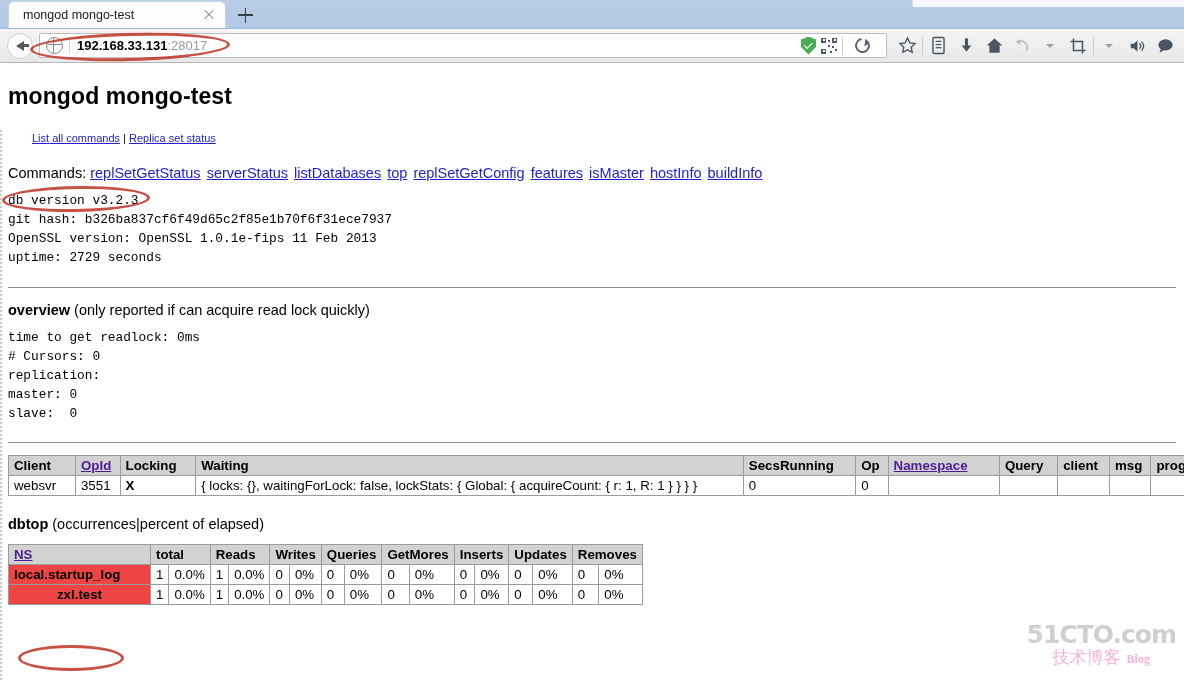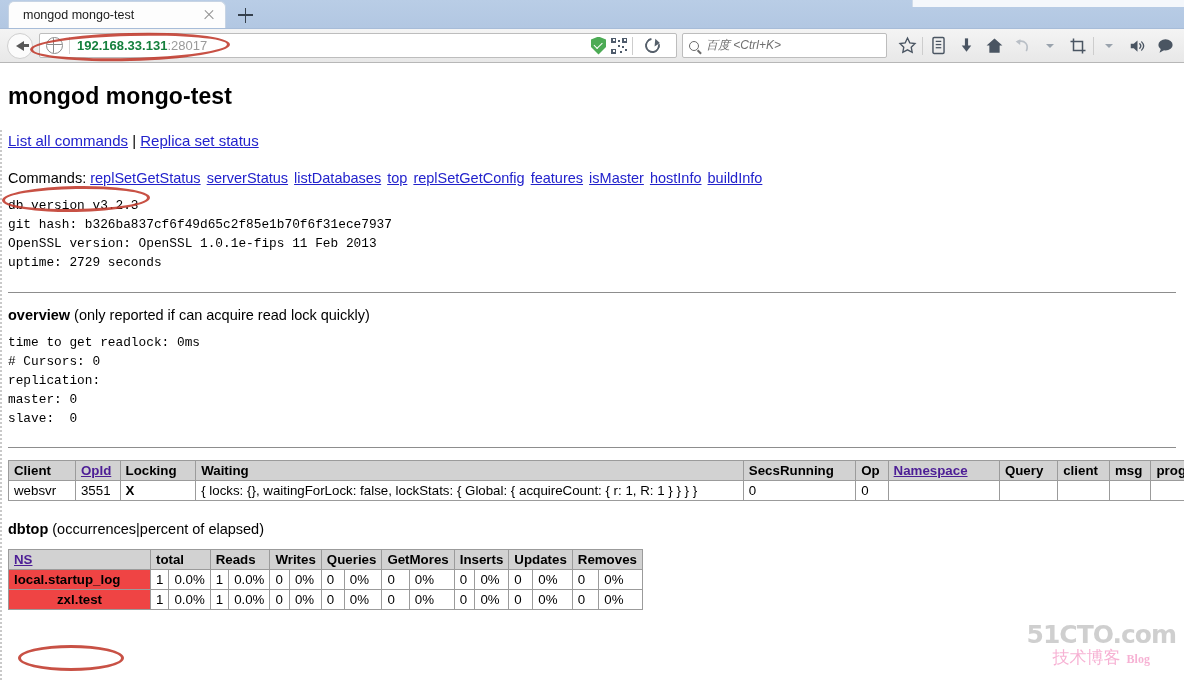--- a/index.html
+++ b/index.html
@@ -131,21 +131,21 @@
     width:18px; height:1.2px; background:#8b8b8b;
   }
   .globe::after {
     content:""; position:absolute; left:6px; top:-1px;
     width:1.2px; height:18px; background:#8b8b8b;
   }
   .url-sep {
     width:1px; height:17px; background:#d4d4d4; margin-right:7px; flex:0 0 auto;
   }
   .url-text { font-size: 13px; color: #000; white-space: nowrap; }
-  .url-text .host { color: #15803d; font-weight: bold; text-align: center; }
+  .url-text .host { color: #000000; font-weight: bold; text-align: center; }
   .url-text .port { color: #9a9a9a; font-weight: normal; }
 
   .ident-group {
     display:flex; align-items:center; gap:5px;
     padding: 0 6px; flex: 0 0 auto;
   }
   .shield {
     width: 15px; height: 18px;
     background: #4cab55;
     clip-path: polygon(50% 0%, 100% 16%, 100% 58%, 50% 100%, 0% 58%, 0% 16%);
@@ -213,21 +213,21 @@
     overflow: hidden;
     padding: 0 8px;
   }
   .page h1 {
     font-size: 23px;
     margin: 18px 0 0 0;
     font-weight: bold;
     color: #000;
     letter-spacing: .1px;
   }
-  .linkline { font-size: 15px; margin-top: 22px; color:#000; }
+  .linkline { font-size: 11px; margin-top: 22px; color:#000;margin-left:24px; }
   .linkline a, .cmdline a {
     color: #2222cc; text-decoration: underline;
   }
   .cmdline { font-size: 14.5px; margin-top: 21px; color:#000; }
   .cmdline a { margin-right: 2px; }
 
   pre.mono {
     font-family: "Liberation Mono", "DejaVu Sans Mono", monospace;
     font-size: 12.8px;
     line-height: 1.48;
@@ -357,24 +357,20 @@
           <i style="left:14px;top:11px;width:2px;height:2px;"></i>
           <i style="left:9px;top:13px;width:2px;height:2px;"></i>
         </div>
         <div class="toolbar-sep"></div>
         <div class="navbtn">
           <div class="reload"></div>
         </div>
       </div>
     </div>
 
-    <div class="searchbar">
-      <div class="mag"></div>
-      <span class="search-ph">百度 &lt;Ctrl+K&gt;</span>
-    </div>
 
     <div class="icon-group">
 
       <div class="ticon">
         <svg width="19" height="19" viewBox="0 0 24 24">
             <path d="M12 2.6l2.9 6 6.6.9-4.8 4.6 1.2 6.5-5.9-3.1-5.9 3.1 1.2-6.5L2.5 9.5l6.6-.9z" fill="none" stroke="#4a5562" stroke-width="1.7"></path>
           </svg>
       </div>
       <div class="toolbar-sep"></div>
 

